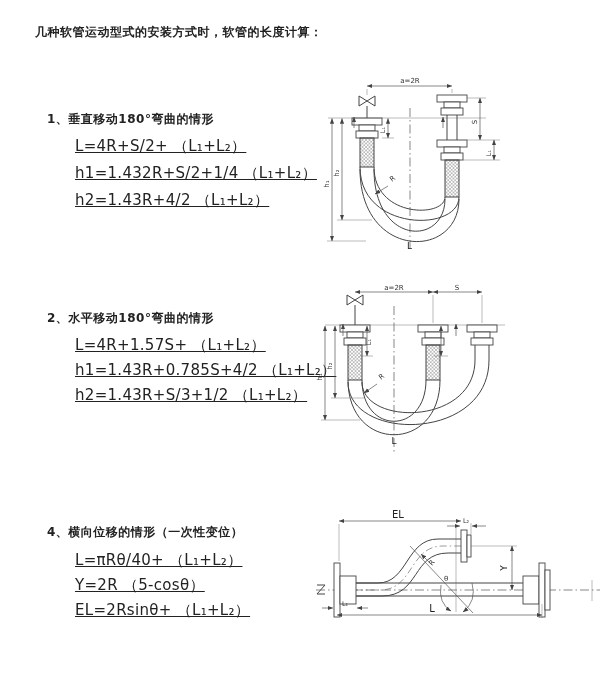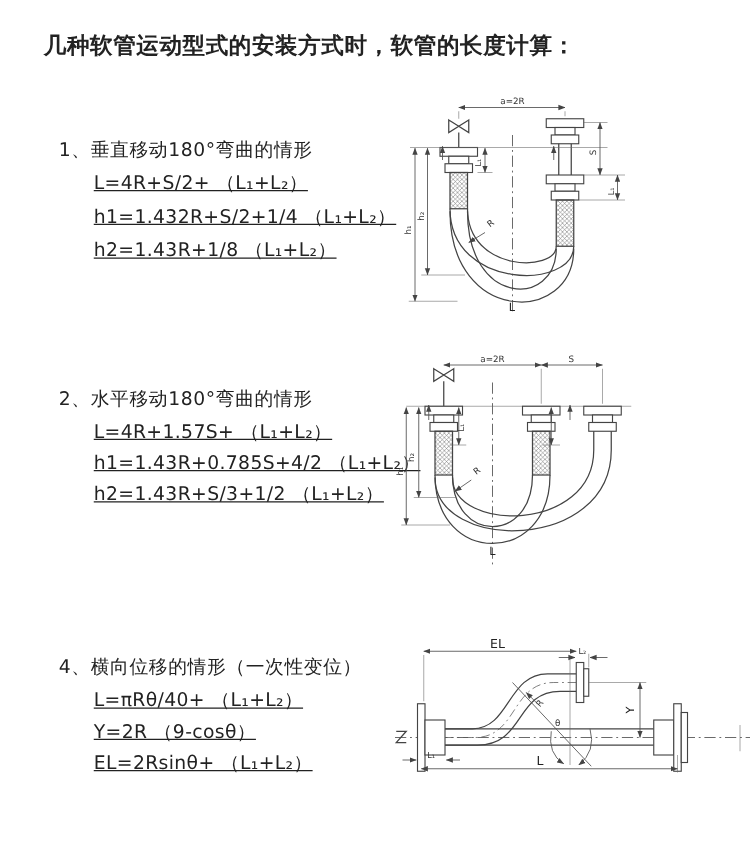--- a/index.html
+++ b/index.html
@@ -1,20 +1,20 @@
 <!DOCTYPE html>
 <html><head>
 <meta charset="utf-8">
 <style>
   html,body{margin:0;padding:0;background:#fff;}
   body{width:600px;height:675px;position:relative;overflow:hidden;
        font-family:"DejaVu Sans","Liberation Sans",sans-serif;color:#222;}
-  .title{position:absolute;left:35px;top:24px;font-size:18px;font-weight:bold;
+  .title{position:absolute;left:35px;top:24px;font-size:12px;font-weight:bold;
          letter-spacing:0.5px;white-space:pre;}
-  .heading{position:absolute;font-size:15px;font-weight:normal;white-space:pre;letter-spacing:0.5px;}
+  .heading{position:absolute;font-size:12px;font-weight:bold;white-space:pre;letter-spacing:0.5px;}
   .formula{position:absolute;font-size:15px;white-space:pre;letter-spacing:0.3px;text-decoration:underline;}
   .diagram{position:absolute;}
   
   .obj{stroke:#444;stroke-width:1;fill:none;}
   .objf{stroke:#444;stroke-width:0.9;fill:#fff;}
   .dim{stroke:#555;stroke-width:0.7;fill:none;}
   .thin{stroke:#666;stroke-width:0.45;fill:none;}
   .cl{stroke:#555;stroke-width:0.7;stroke-dasharray:9 3 1.5 3;fill:none;}
   .hcl{stroke:#555;stroke-width:0.6;stroke-dasharray:7 3 1.5 3;fill:none;}
   svg text{font-size:7px;fill:#333;font-family:"DejaVu Sans",sans-serif;}
@@ -23,30 +23,30 @@
   svg text.lab-sm{font-size:6.5px;}
 </style>
 </head>
 <body>
 
 <div class="title">几种软管运动型式的安装方式时，软管的长度计算：</div>
 
 <div class="heading" style="left:47px;top:111px">1、垂直移动180°弯曲的情形</div>
 <div class="formula" style="left:75px;top:137px">L=4R+S/2+ （L₁+L₂）</div>
 <div class="formula" style="left:75px;top:164px">h1=1.432R+S/2+1/4 （L₁+L₂）</div>
-<div class="formula" style="left:75px;top:191px">h2=1.43R+1/8 （L₁+L₂）</div>
+<div class="formula" style="left:75px;top:191px">h2=1.43R+4/2 （L₁+L₂）</div>
 
 <div class="heading" style="left:47px;top:310px">2、水平移动180°弯曲的情形</div>
 <div class="formula" style="left:75px;top:336px">L=4R+1.57S+ （L₁+L₂）</div>
 <div class="formula" style="left:75px;top:361px">h1=1.43R+0.785S+4/2 （L₁+L₂）</div>
 <div class="formula" style="left:75px;top:386px">h2=1.43R+S/3+1/2 （L₁+L₂）</div>
 
 <div class="heading" style="left:47px;top:524px">4、横向位移的情形（一次性变位）</div>
 <div class="formula" style="left:75px;top:551px">L=πRθ/40+ （L₁+L₂）</div>
-<div class="formula" style="left:75px;top:576px">Y=2R （9-cosθ）</div>
+<div class="formula" style="left:75px;top:576px">Y=2R （5-cosθ）</div>
 <div class="formula" style="left:75px;top:601px">EL=2Rsinθ+ （L₁+L₂）</div>
 
 <div class="diagram" style="left:310px;top:70px">
 <svg width="290" height="195" viewBox="0 0 290 195">
   <defs>
     <marker id="ar1" viewBox="0 0 10 10" refX="9.5" refY="5" markerWidth="8" markerHeight="8" orient="auto-start-reverse">
       <path d="M0,1.2 L10,5 L0,8.8 Z" fill="#444"></path>
     </marker>
     <pattern id="ht1" width="3.5" height="3.5" patternUnits="userSpaceOnUse">
       <path d="M0,3.5 L3.5,0 M0,0 L3.5,3.5" stroke="#777" stroke-width="0.45"></path>

